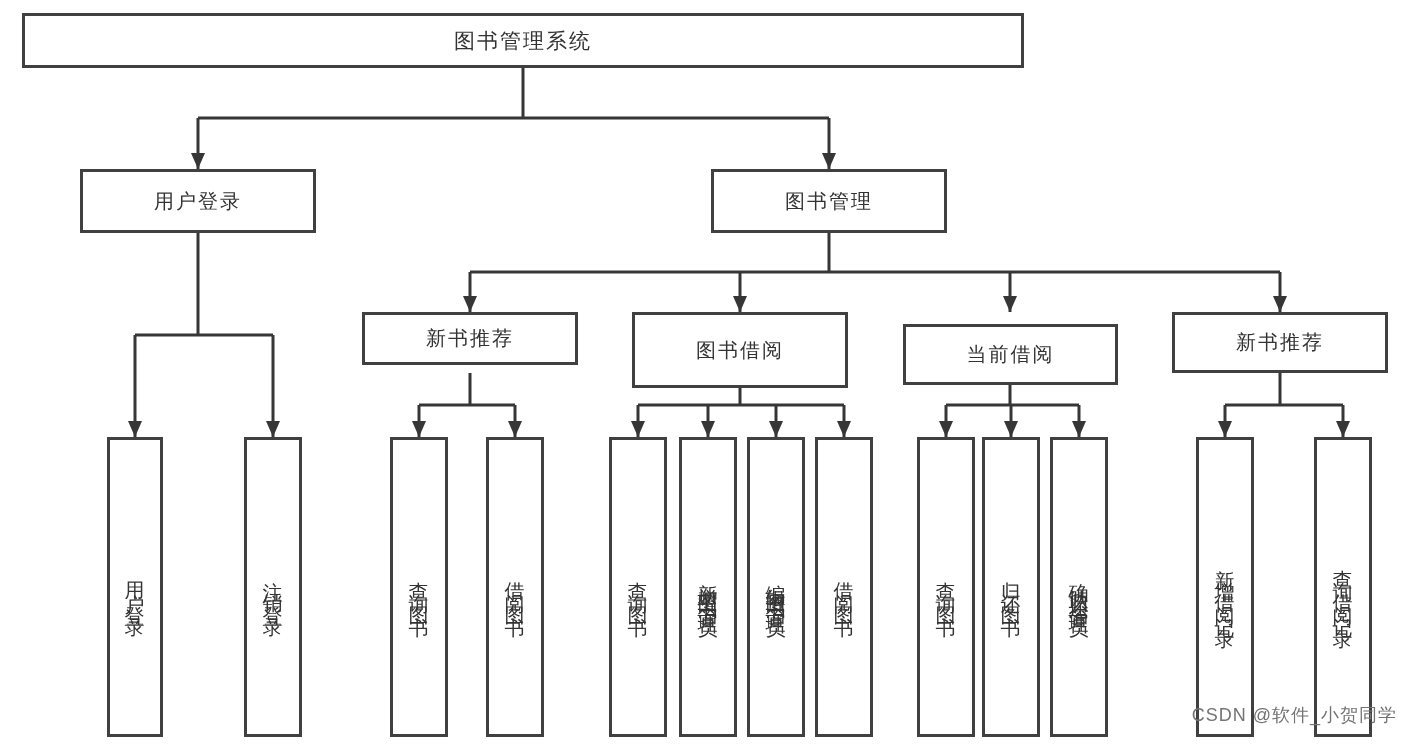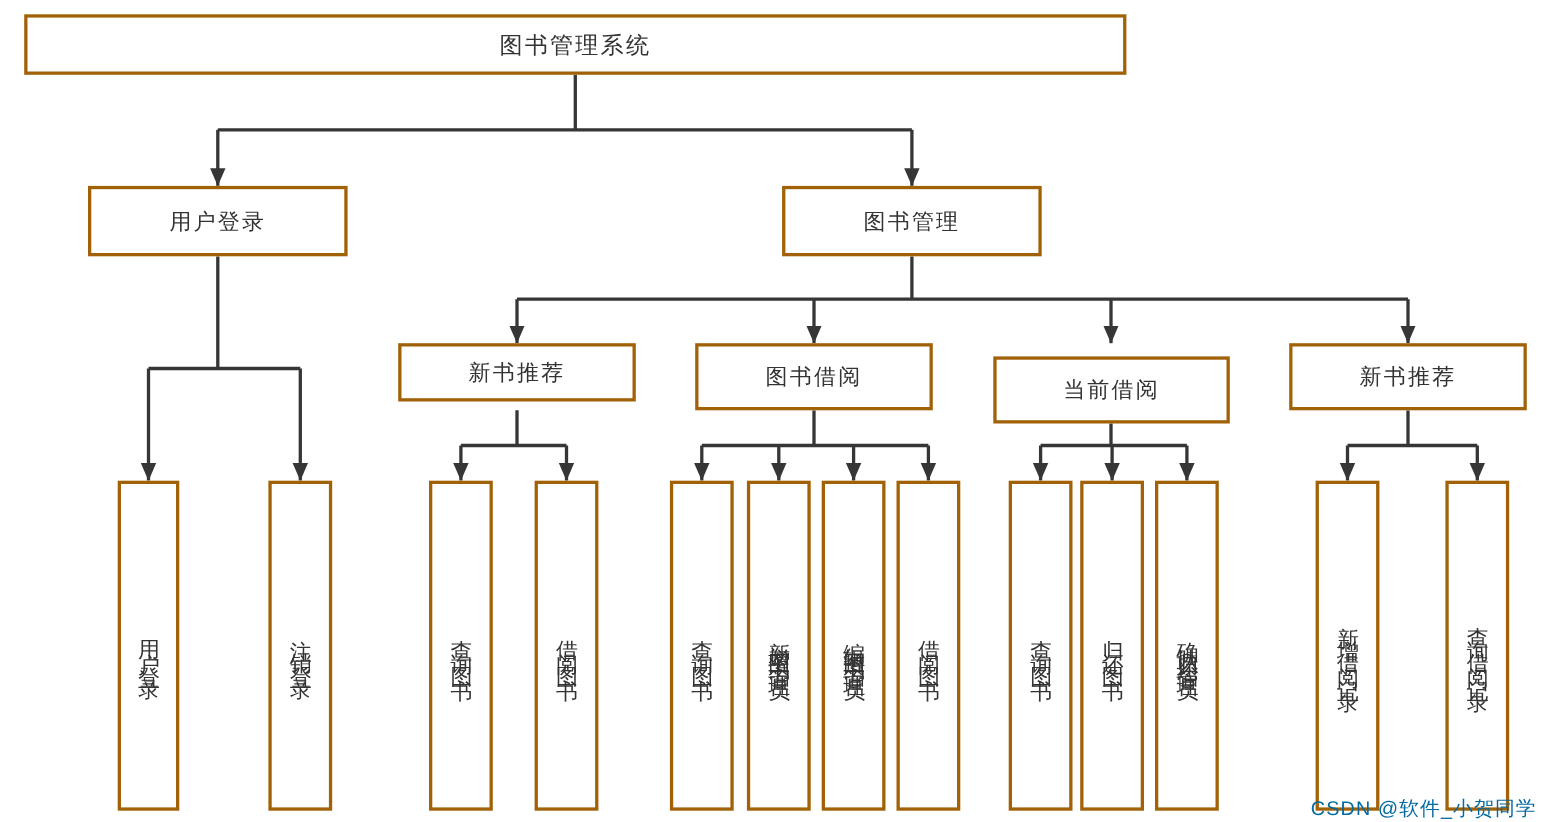--- a/index.html
+++ b/index.html
@@ -10,21 +10,21 @@
     background: #ffffff;
     font-family: "Liberation Sans", sans-serif;
     color: #333333;
     overflow: hidden;
   }
   #wires { position: absolute; left: 0; top: 0; width: 1405px; height: 747px; }
   #wires path, #wires line { stroke: #363636; stroke-width: 3; fill: none; }
   .node {
     position: absolute;
     box-sizing: border-box;
-    border: 3px solid #a16207;
+    border: 3px solid #404040;
     background: #ffffff;
     display: flex;
     align-items: center;
     justify-content: center;
     text-align: center;
     font-size: 20px;
     letter-spacing: 2px;
     color: #333333;
     z-index: 2;
   }
@@ -34,24 +34,24 @@
     text-orientation: mixed;
     font-size: 20px;
     letter-spacing: 12px;
     line-height: 1;
     padding-top: 6px;
   }
   .leaf.tight { letter-spacing: 5px; }
   .watermark {
     position: absolute;
     right: 8px;
-    bottom: 0;
+    bottom: 20px;
     font-size: 18px;
     letter-spacing: 1px;
-    color: #0369a1;
+    color: #737373;
     z-index: 5;
     white-space: nowrap;
   }
 </style>
 </head>
 <body>
 
 <div id="canvas">
 
   <svg id="wires" width="1405" height="747" viewBox="0 0 1405 747" xmlns="http://www.w3.org/2000/svg">
@@ -94,21 +94,21 @@
     <line x1="1225" y1="405" x2="1225" y2="437" marker-end="url(#arrow)"></line>
     <line x1="1343" y1="405" x2="1343" y2="437" marker-end="url(#arrow)"></line>
   </svg>
 
   <div class="node root" style="left:22px; top:13px; width:1002px; height:55px;">图书管理系统</div>
 
   <div class="node" style="left:80px; top:169px; width:236px; height:64px;">用户登录</div>
   <div class="node" style="left:711px; top:169px; width:236px; height:64px;">图书管理</div>
 
   <div class="node" style="left:362px; top:312px; width:216px; height:53px;">新书推荐</div>
-  <div class="node" style="left:632px; top:312px; width:216px; height:61px;">图书借阅</div>
+  <div class="node" style="left:632px; top:312px; width:216px; height:76px;">图书借阅</div>
   <div class="node" style="left:903px; top:312px; width:215px; height:61px;margin-top:12px;">当前借阅</div>
   <div class="node" style="left:1172px; top:312px; width:216px; height:61px;">新书推荐</div>
 
   <div class="node leaf" style="left:107px; top:437px; width:56px; height:300px;">用户登录</div>
   <div class="node leaf" style="left:244px; top:437px; width:58px; height:300px;">注销登录</div>
 
   <div class="node leaf" style="left:390px; top:437px; width:58px; height:300px;">查询图书</div>
   <div class="node leaf" style="left:486px; top:437px; width:58px; height:300px;">借阅图书</div>
 
   <div class="node leaf" style="left:609px; top:437px; width:58px; height:300px;">查询图书</div>

